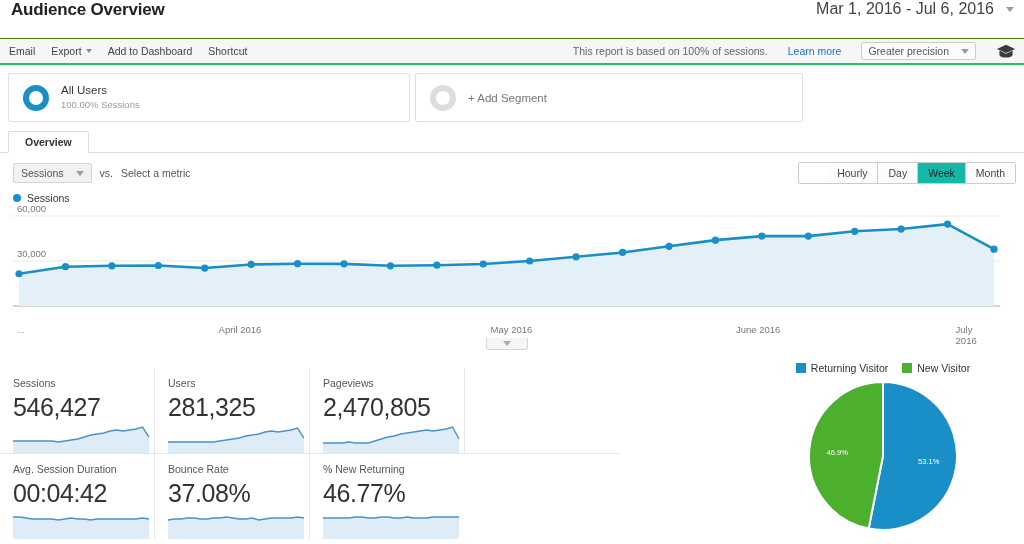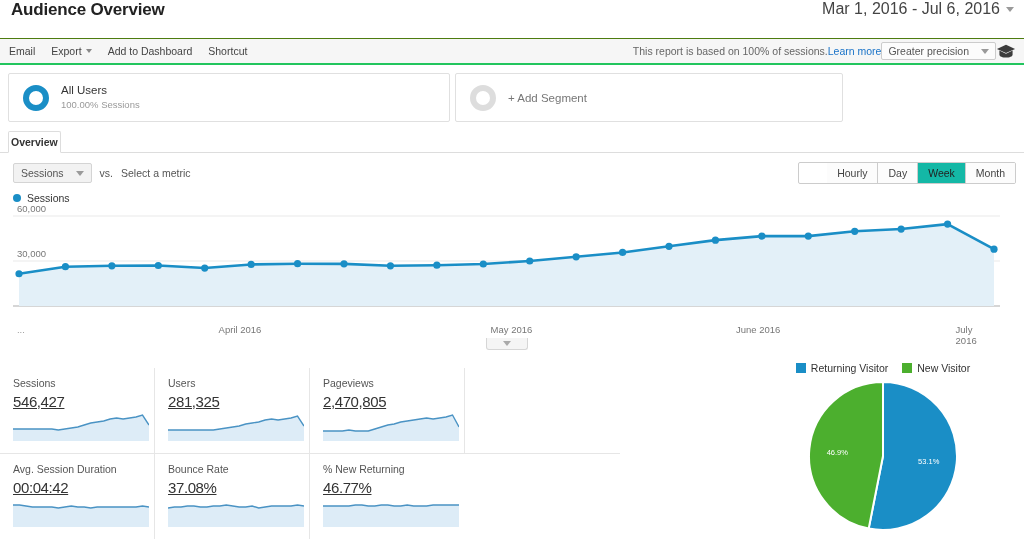--- a/index.html
+++ b/index.html
@@ -11,60 +11,60 @@
   }
   .page { width: 1024px; height: 544px; position: relative; background: #fff; }
 
   
   .titlebar {
     height: 39px; display: flex; align-items: flex-start;
     justify-content: space-between; padding: 0 10px 0 11px;
     background: #fff; border-bottom: 1px solid #4d7c0f;
   }
   .page-title { font-size: 17px; font-weight: bold; color: #222; letter-spacing: -0.2px; }
-  .daterange { display: flex; align-items: center; gap: 6px; cursor: pointer; }
+  .daterange { display: flex; align-items: center; gap: 12px; cursor: pointer; }
   .daterange-text { font-size: 16px; color: #444; }
   .caret { width: 0; height: 0; border-left: 4px solid transparent; border-right: 4px solid transparent; border-top: 5px solid #9a9a9a; }
 
   
   .toolbar {
     height: 26px; display: flex; align-items: center; justify-content: space-between;
     background: #f6f6f6; border-bottom: 2px solid #22c55e; padding: 0 8px 0 9px;
   }
   .toolbar-left { display: flex; align-items: center; gap: 16px; }
   .tb-item { font-size: 10.5px; color: #444; cursor: pointer; display: flex; align-items: center; gap: 4px; }
   .tb-item .caret { border-top-color: #888; border-left-width: 3px; border-right-width: 3px; border-top-width: 4px; }
-  .toolbar-right { display: flex; align-items: center; gap: 0; }
+  .toolbar-right { display: flex; align-items: center; gap: 20px; }
   .sample-note { font-size: 10.5px; color: #666; }
   .link { color: #1a73c8; cursor: pointer; }
   .precision-select {
     display: flex; align-items: center; gap: 12px;
     border: 1px solid #ccc; background: #fcfcfc; border-radius: 2px;
     padding: 2px 6px; font-size: 10.5px; color: #555; cursor: pointer;
   }
   .cap-icon { width: 20px; height: 14px; cursor: pointer; }
 
   
   .segbar { display: flex; gap: 5px; padding: 8px 8px 0 8px; background: #fff; }
   .segment {
     height: 49px; border: 1px solid #e0e0e0; background: #fff; border-radius: 2px;
     display: flex; align-items: center; padding: 0 14px; gap: 12px; cursor: pointer;
   }
-  .seg-main { width: 442px; }
+  .seg-main { width: 402px; }
   .seg-add { width: 388px; }
   .donut { width: 26px; height: 26px; border-radius: 50%; border: 6px solid #1a8ec6; flex: none; }
   .donut.empty { border-color: #ddd; }
   .seg-name { font-size: 11.5px; color: #333; line-height: 1.35; }
   .seg-sub { font-size: 9.5px; color: #999; line-height: 1.35; }
   .seg-add-label { font-size: 11.5px; color: #777; }
 
   
   .tabrow { margin-top: 9px; padding-left: 8px; border-bottom: 1px solid #ddd; height: 22px; display: flex; align-items: flex-end; }
   .tab {
-    font-size: 10.5px; font-weight: bold; color: #333; padding: 4px 2px 4px;
+    font-size: 10.5px; font-weight: bold; color: #333; padding: 4px 16px 4px;
     border: 1px solid #ddd; border-bottom: 1px solid #fff; background: #fff;
     border-radius: 2px 2px 0 0; position: relative; top: 1px; cursor: pointer;
   }
 
   
   .chart-controls { display: flex; align-items: center; justify-content: space-between; padding: 9px 8px 0 13px; }
   .metric-left { display: flex; align-items: center; gap: 8px; }
   .metric-select {
     border: 1px solid #d4d4d4; background: #f2f2f2; border-radius: 2px;
     font-size: 10.5px; color: #555; padding: 3px 7px; display: flex; align-items: center; gap: 12px; cursor: pointer;
@@ -99,21 +99,21 @@
 
   
   .cards-area { position: absolute; left: 0; top: 368px; width: 742px; }
   .card-row { display: flex; }
   .card {
     width: 155px; padding: 9px 12px 0 13px; height: 85px;
     border-right: 1px solid #e6e6e6; position: relative;
   }
   .card.noborder { border-right: none; }
   .card-label { font-size: 10.5px; color: #555; margin-bottom: 4px; }
-  .card-value { font-size: 15px; color: #333; letter-spacing: -0.4px; margin-bottom: 3px; text-decoration: underline; }
+  .card-value { font-size: 25px; color: #333; letter-spacing: -0.4px; margin-bottom: 3px; }
   .spark { display: block; width: 136px; height: 28px; }
   .row-sep { height: 1px; background: #e6e6e6; width: 620px; }
 
   
   .pie-area { position: absolute; left: 742px; top: 356px; width: 282px; height: 188px; }
   .pie-legend { display: flex; justify-content: center; align-items: center; gap: 14px; padding-top: 6px; }
   .pl-item { display: flex; align-items: center; gap: 5px; }
   .pl-swatch { width: 10px; height: 10px; }
   .pl-text { font-size: 10.5px; color: #333; }
   .pie-svg { display: block; margin: 6px auto 0; }

